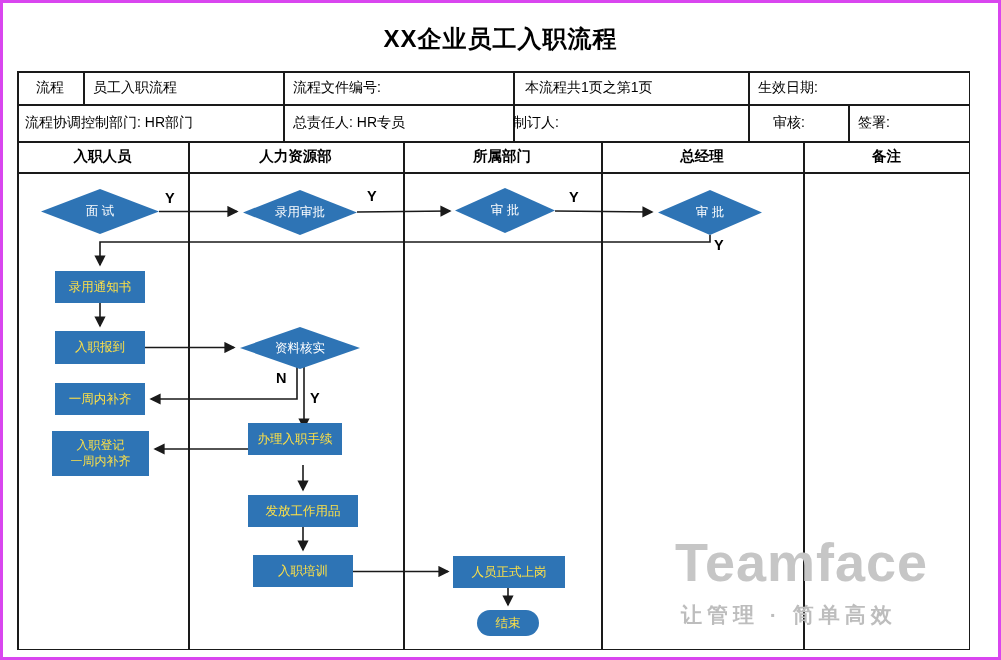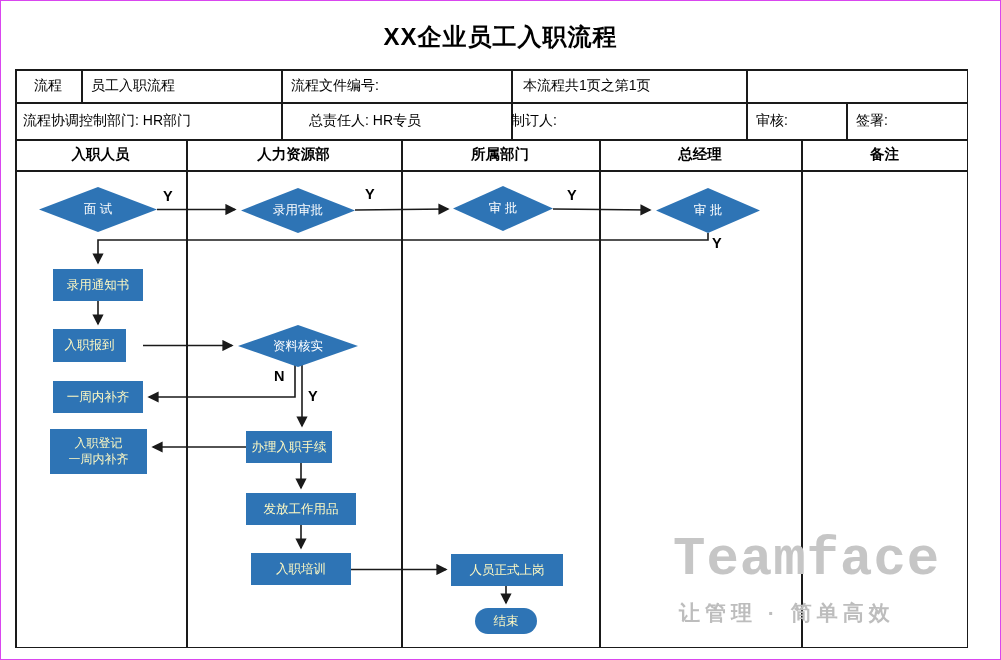--- a/index.html
+++ b/index.html
@@ -1,54 +1,54 @@
 <!DOCTYPE html>
 <html><head>
 <meta charset="utf-8">
 <style>
   * { box-sizing: border-box; margin: 0; padding: 0; }
   body { background: #ffffff; font-family: "Liberation Sans", sans-serif; }
   .canvas {
     position: relative; width: 1001px; height: 660px;
-    background: #ffffff; overflow: hidden; border: 1px solid #d946ef;
+    background: #ffffff; overflow: hidden; border: 3px solid #d946ef;
   }
   .title {
     position: absolute; left: 0; top: 20px; width: 100%;
     text-align: center; font-size: 24px; font-weight: 800; color: #000;
     letter-spacing: 1px; z-index: 1;
   }
   .line { position: absolute; background: #1a1a1a; z-index: 1; }
   .hl { height: 1.5px; }
   .vl { width: 1.5px; }
   .cell {
     position: absolute; display: flex; align-items: center;
     font-size: 14px; color: #000; z-index: 1; white-space: nowrap;
   }
   .center { justify-content: center; }
   .lane-h { font-weight: bold; font-size: 14.5px; justify-content: center; }
   .connectors { position: absolute; left: 0; top: 0; z-index: 2; }
   .edge { stroke: #1a1a1a; stroke-width: 1.6; fill: none; }
   .rect-node {
-    position: absolute; background: #2E74B5; color: #fef9c3;
+    position: absolute; background: #2E74B5; color: #fde047;
     display: flex; flex-direction: column; align-items: center; justify-content: center;
     text-align: center; font-size: 12.5px; line-height: 1.3; z-index: 3;
   }
   .diamond {
     position: absolute; background: #2E74B5; color: #fff;
     clip-path: polygon(50% 0%, 100% 50%, 50% 100%, 0% 50%);
     display: flex; align-items: center; justify-content: center;
     font-size: 12.5px; z-index: 3;
   }
   .pill { border-radius: 13px; }
   .edge-label {
     position: absolute; font-weight: bold; font-size: 14.5px; color: #000; z-index: 4;
   }
   .wm-brand {
     position: absolute; left: 672px; top: 528px; font-size: 54px; font-weight: 700;
-    color: #c6c6c6; letter-spacing: 1px; z-index: 5; font-family: Liberation Mono, monospace;
+    color: #c6c6c6; letter-spacing: 1px; z-index: 5;
   }
   .wm-slogan {
     position: absolute; left: 678px; top: 598px; font-size: 21px; font-weight: 600;
     color: #bdbdbd; letter-spacing: 5px; z-index: 5;
   }
 </style>
 </head>
 <body>
 
 <div class="canvas">
@@ -70,25 +70,26 @@
   <div class="line vl" style="left:845px;top:101px;height:37px"></div>
   <div class="line vl" style="left:185px;top:138px;height:509px"></div>
   <div class="line vl" style="left:400px;top:138px;height:509px"></div>
   <div class="line vl" style="left:598px;top:138px;height:509px"></div>
   <div class="line vl" style="left:800px;top:138px;height:509px"></div>
 
   <div class="cell center" style="left:14px;top:68px;width:66px;height:33px">流程</div>
   <div class="cell" style="left:80px;top:68px;width:195px;height:33px;padding-left:10px">员工入职流程</div>
   <div class="cell" style="left:280px;top:68px;width:230px;height:33px;padding-left:10px">流程文件编号:</div>
   <div class="cell" style="left:510px;top:68px;width:235px;height:33px;padding-left:12px">本流程共1页之第1页</div>
+  <div class="cell" style="left:745px;top:68px;width:222px;height:33px;padding-left:10px">生效日期:</div>
 
   <div class="cell" style="left:14px;top:101px;width:266px;height:37px;padding-left:8px">流程协调控制部门: HR部门</div>
-  <div class="cell" style="left:280px;top:101px;width:230px;height:37px;padding-left:28px">总责任人: HR专员</div>
+  <div class="cell" style="left:280px;top:101px;width:230px;height:37px;padding-left:10px">总责任人: HR专员</div>
   <div class="cell" style="left:510px;top:101px;width:235px;height:37px;">制订人:</div>
-  <div class="cell" style="left:745px;top:101px;width:80px;height:37px;padding-left:10px">审核:</div>
+  <div class="cell" style="left:745px;top:101px;width:80px;height:37px;padding-left:25px">审核:</div>
   <div class="cell" style="left:845px;top:101px;width:122px;height:37px;padding-left:10px">签署:</div>
 
   <div class="cell lane-h" style="left:14px;top:138px;width:171px;height:31px">入职人员</div>
   <div class="cell lane-h" style="left:185px;top:138px;width:215px;height:31px">人力资源部</div>
   <div class="cell lane-h" style="left:400px;top:138px;width:198px;height:31px">所属部门</div>
   <div class="cell lane-h" style="left:598px;top:138px;width:202px;height:31px">总经理</div>
   <div class="cell lane-h" style="left:800px;top:138px;width:167px;height:31px">备注</div>
 
   <svg class="connectors" width="1001" height="660" viewBox="0 0 1001 660">
     <defs>
@@ -109,24 +110,24 @@
     <path class="edge" d="M300,524 V547" marker-end="url(#arrow)"></path>
     <path class="edge" d="M350,568.5 H445" marker-end="url(#arrow)"></path>
     <path class="edge" d="M505,585 V602" marker-end="url(#arrow)"></path>
   </svg>
 
   <div class="diamond" style="left:38px;top:186px;width:118px;height:45px">面 试</div>
   <div class="diamond" style="left:240px;top:187px;width:114px;height:45px">录用审批</div>
   <div class="diamond" style="left:452px;top:185px;width:100px;height:45px">审 批</div>
   <div class="diamond" style="left:655px;top:187px;width:104px;height:45px">审 批</div>
   <div class="rect-node" style="left:52px;top:268px;width:90px;height:32px">录用通知书</div>
-  <div class="rect-node" style="left:52px;top:328px;width:73px;height:33px">入职报到</div>
+  <div class="rect-node" style="left:52px;top:328px;width:90px;height:33px">入职报到</div>
   <div class="diamond" style="left:237px;top:324px;width:120px;height:42px">资料核实</div>
   <div class="rect-node" style="left:52px;top:380px;width:90px;height:32px">一周内补齐</div>
-  <div class="rect-node" style="left:245px;top:430px;width:86px;height:32px">办理入职手续</div>
+  <div class="rect-node" style="left:245px;top:420px;width:94px;height:32px">办理入职手续</div>
   <div class="rect-node" style="left:49px;top:428px;width:97px;height:45px;font-size:12px">
     <div>入职登记</div>
     <div>一周内补齐</div>
   </div>
   <div class="rect-node" style="left:245px;top:492px;width:110px;height:32px">发放工作用品</div>
   <div class="rect-node" style="left:250px;top:552px;width:100px;height:32px">入职培训</div>
   <div class="rect-node" style="left:450px;top:553px;width:112px;height:32px">人员正式上岗</div>
   <div class="rect-node pill" style="left:474px;top:607px;width:62px;height:26px">结束</div>
 
   <div class="edge-label" style="left:162px;top:187px">Y</div>

